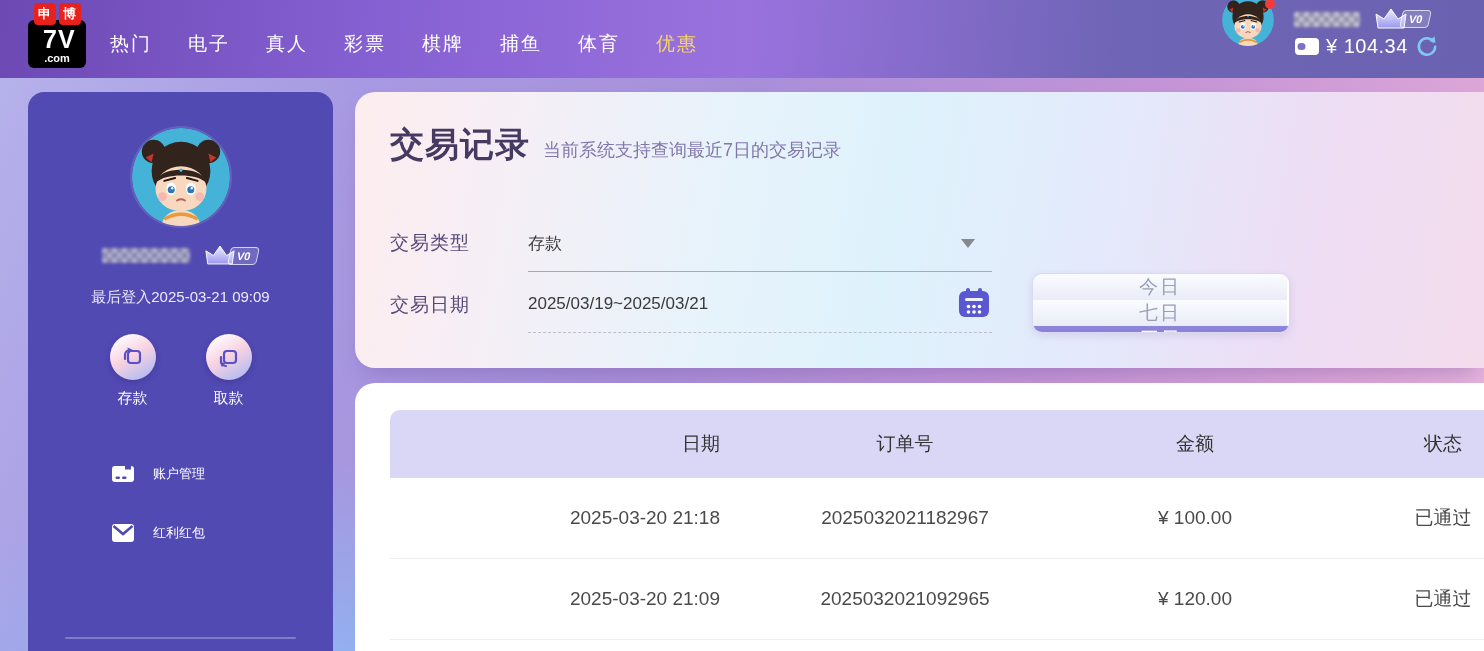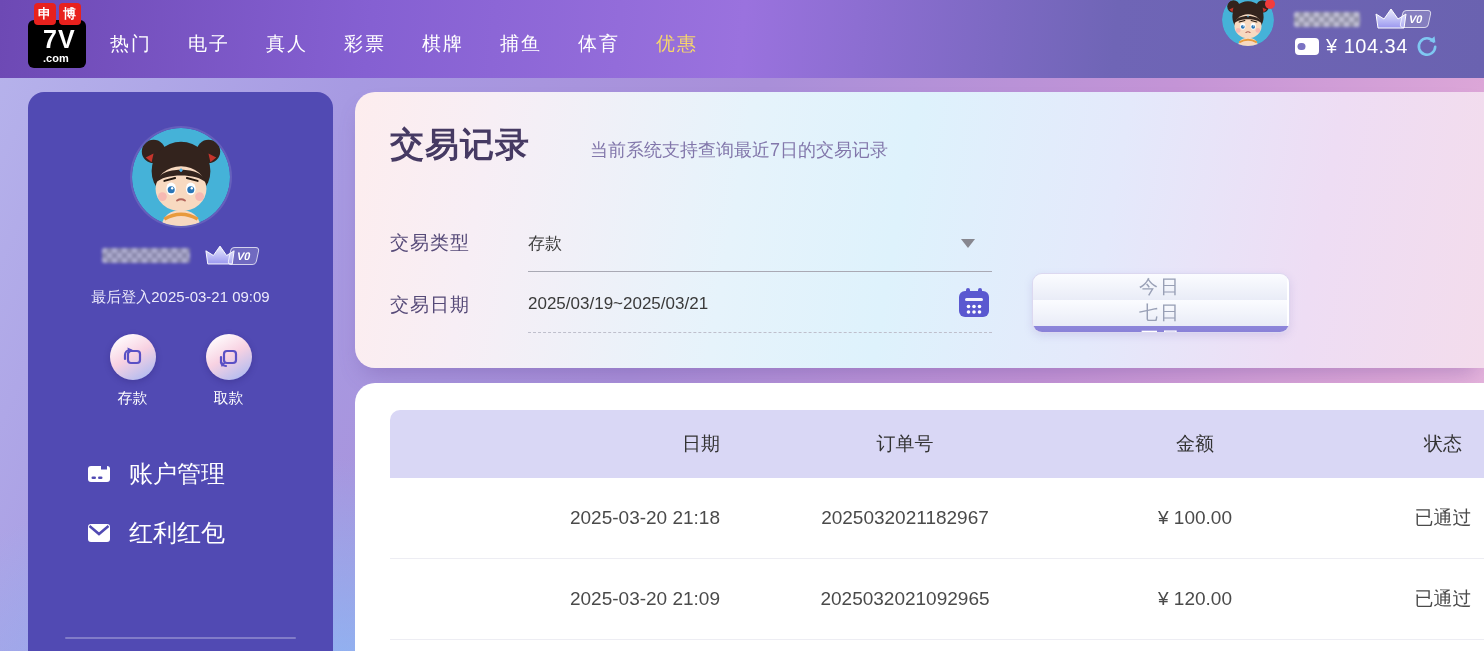--- a/index.html
+++ b/index.html
@@ -22,21 +22,21 @@
       radial-gradient(ellipse 760px 440px at 22% 112%, rgba(134,192,250,.9), rgba(134,192,250,0) 62%),
       linear-gradient(115deg,#b7b4ec 0%,#a79ae2 22%,#a98fd9 45%,#c494d6 68%,#e0a9d8 88%,#edc3e3 100%);
   }
   
   .topnav{position:absolute;left:0;top:0;width:1484px;height:78px;
     background:linear-gradient(95deg,#6d49b4 0%,#8560d2 25%,#9a72de 50%,#6f65b6 75%,#6a62b0 100%);}
   .logo{position:absolute;left:28px;top:3px;width:58px;cursor:pointer;}
   .logo-tags{display:flex;gap:3px;justify-content:center;position:relative;z-index:2;}
   .logo-tags span{width:22px;height:22px;background:#e8211d;color:#fff;border-radius:4px;
     font-size:13px;font-weight:bold;display:flex;align-items:center;justify-content:center;}
-  .logo-body{background:#000;color:#fff;border-radius:6px;margin-top:-5px;padding:7px 15px 4px;text-align:left;}
+  .logo-body{background:#000;color:#fff;border-radius:6px;margin-top:-5px;padding:7px 15px 4px;text-align:center;}
   .logo-main{font-size:25px;font-weight:bold;line-height:1;letter-spacing:1px;}
   .logo-suffix{font-size:11px;font-weight:bold;line-height:1;margin-top:1px;}
   .nav-items{position:absolute;left:110px;top:0;height:88px;display:flex;align-items:center;gap:36px;}
   .nav-item{color:#fff;font-size:19px;letter-spacing:2px;cursor:pointer;white-space:nowrap;}
   .nav-item.active{color:var(--nav-active);font-family:Liberation Serif, serif;}
   .avatar-sm{position:absolute;left:1222px;top:-6px;width:52px;height:52px;}
   .avatar-sm .disc{width:52px;height:52px;border-radius:50%;overflow:hidden;}
   .notif-dot{position:absolute;right:-1px;top:5px;width:10px;height:10px;border-radius:50%;background:#f23c3c;}
   .user-info{position:absolute;left:1294px;top:9px;}
   .u-row1{display:flex;align-items:center;height:20px;}
@@ -59,32 +59,32 @@
   .sb-user-row{position:absolute;top:152px;width:100%;display:flex;justify-content:center;align-items:center;}
   .sb-user-row .blur-name{width:88px;height:15px;opacity:.75;}
   .last-login{position:absolute;top:196px;width:100%;text-align:center;color:#eceafb;font-size:15px;}
   .quick-actions{position:absolute;top:242px;width:100%;display:flex;justify-content:center;gap:32px;}
   .quick-action{width:64px;text-align:center;cursor:pointer;}
   .qa-circle{width:46px;height:46px;margin:0 auto;border-radius:50%;
     background:linear-gradient(150deg,#ffffff 8%,#f8d2e2 48%,#a9b9f2 95%);
     display:flex;align-items:center;justify-content:center;box-shadow:0 2px 6px rgba(30,20,90,.25);}
   .qa-label{margin-top:9px;color:#fff;font-size:15px;}
   .sb-menu{position:absolute;top:352px;width:100%;}
-  .sb-menu-item{display:flex;align-items:center;gap:17px;height:59px;padding-left:58px;
-    color:#fff;font-size:24px;cursor:pointer;}
+  .sb-menu-item{display:flex;align-items:center;gap:17px;height:59px;padding-left:82px;
+    color:#fff;font-size:13px;cursor:pointer;}
   .sb-divider{position:absolute;top:545px;left:37px;right:37px;height:2px;
     background:rgba(255,255,255,.28);border-radius:1px;}
   
   .filter-panel{position:absolute;left:355px;top:92px;width:1129px;height:276px;
     border-radius:20px 0 0 20px;
     background:linear-gradient(100deg,#fdedee 0%,#f7eef5 12%,#e6f3fb 34%,#def2fc 48%,#e4e9fb 66%,#eeddf4 84%,#f3dcec 100%);
     box-shadow:0 12px 22px -8px rgba(96,70,150,.35);}
   .title-row{position:absolute;left:35px;top:30px;display:flex;align-items:baseline;gap:13px;}
   .page-title{font-size:34px;font-weight:bold;color:var(--title-color);letter-spacing:1px;text-align:center;}
-  .page-subtitle{font-size:18px;color:var(--subtitle-color);margin-left:47px;}
+  .page-subtitle{font-size:18px;color:var(--subtitle-color);}
   .f-label{position:absolute;left:35px;font-size:19px;color:var(--label-color);letter-spacing:1px;}
   .f-value{position:absolute;left:173px;font-size:17px;color:#3a3a3a;cursor:pointer;}
   .f-line{position:absolute;left:173px;width:464px;}
   .line-solid{top:179px;border-bottom:1px solid #a9a9b4;}
   .line-dashed{top:240px;border-bottom:1px dashed #bfbfcc;}
   .caret-down{position:absolute;left:606px;top:147px;width:0;height:0;cursor:pointer;
     border-left:7px solid transparent;border-right:7px solid transparent;border-top:9px solid #87878f;}
   .calendar-btn{position:absolute;left:604px;top:196px;cursor:pointer;}
   .range-group{position:absolute;left:677px;top:181px;width:258px;height:60px;display:flex;
     border-radius:10px;overflow:hidden;border:1px solid #dcd8f0;box-shadow:0 3px 8px rgba(120,110,190,.18);flex-direction:column;}

